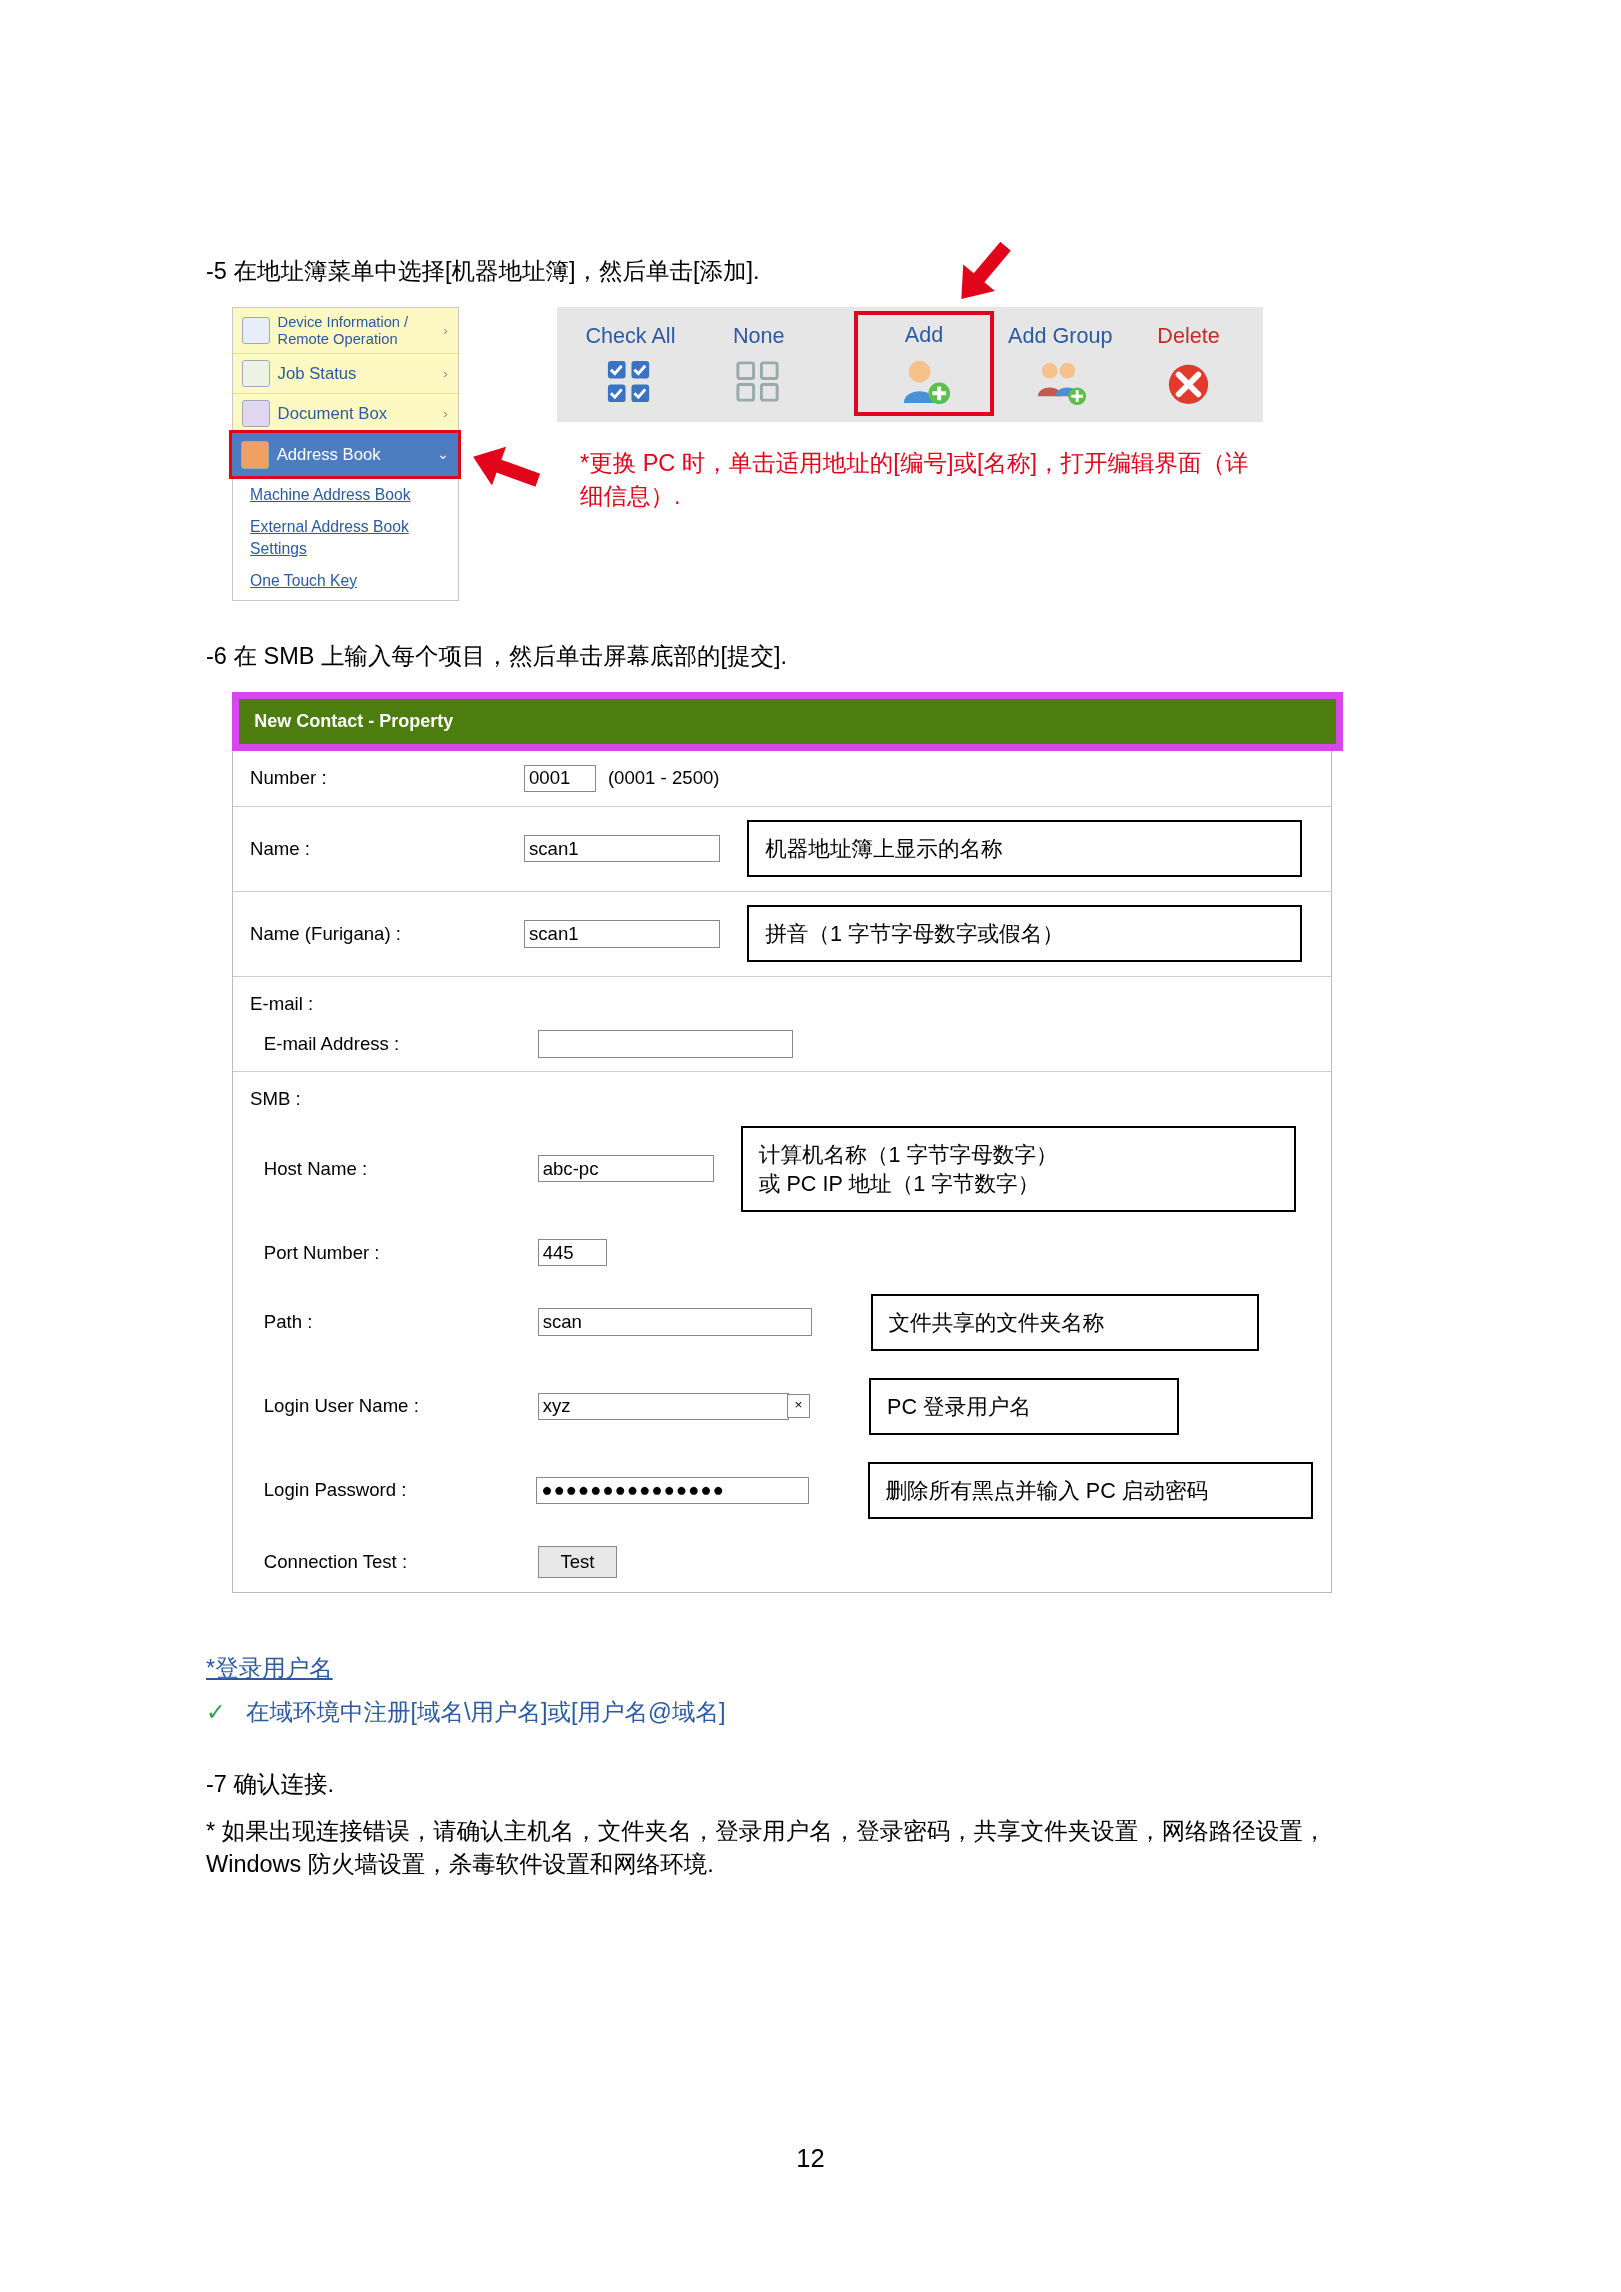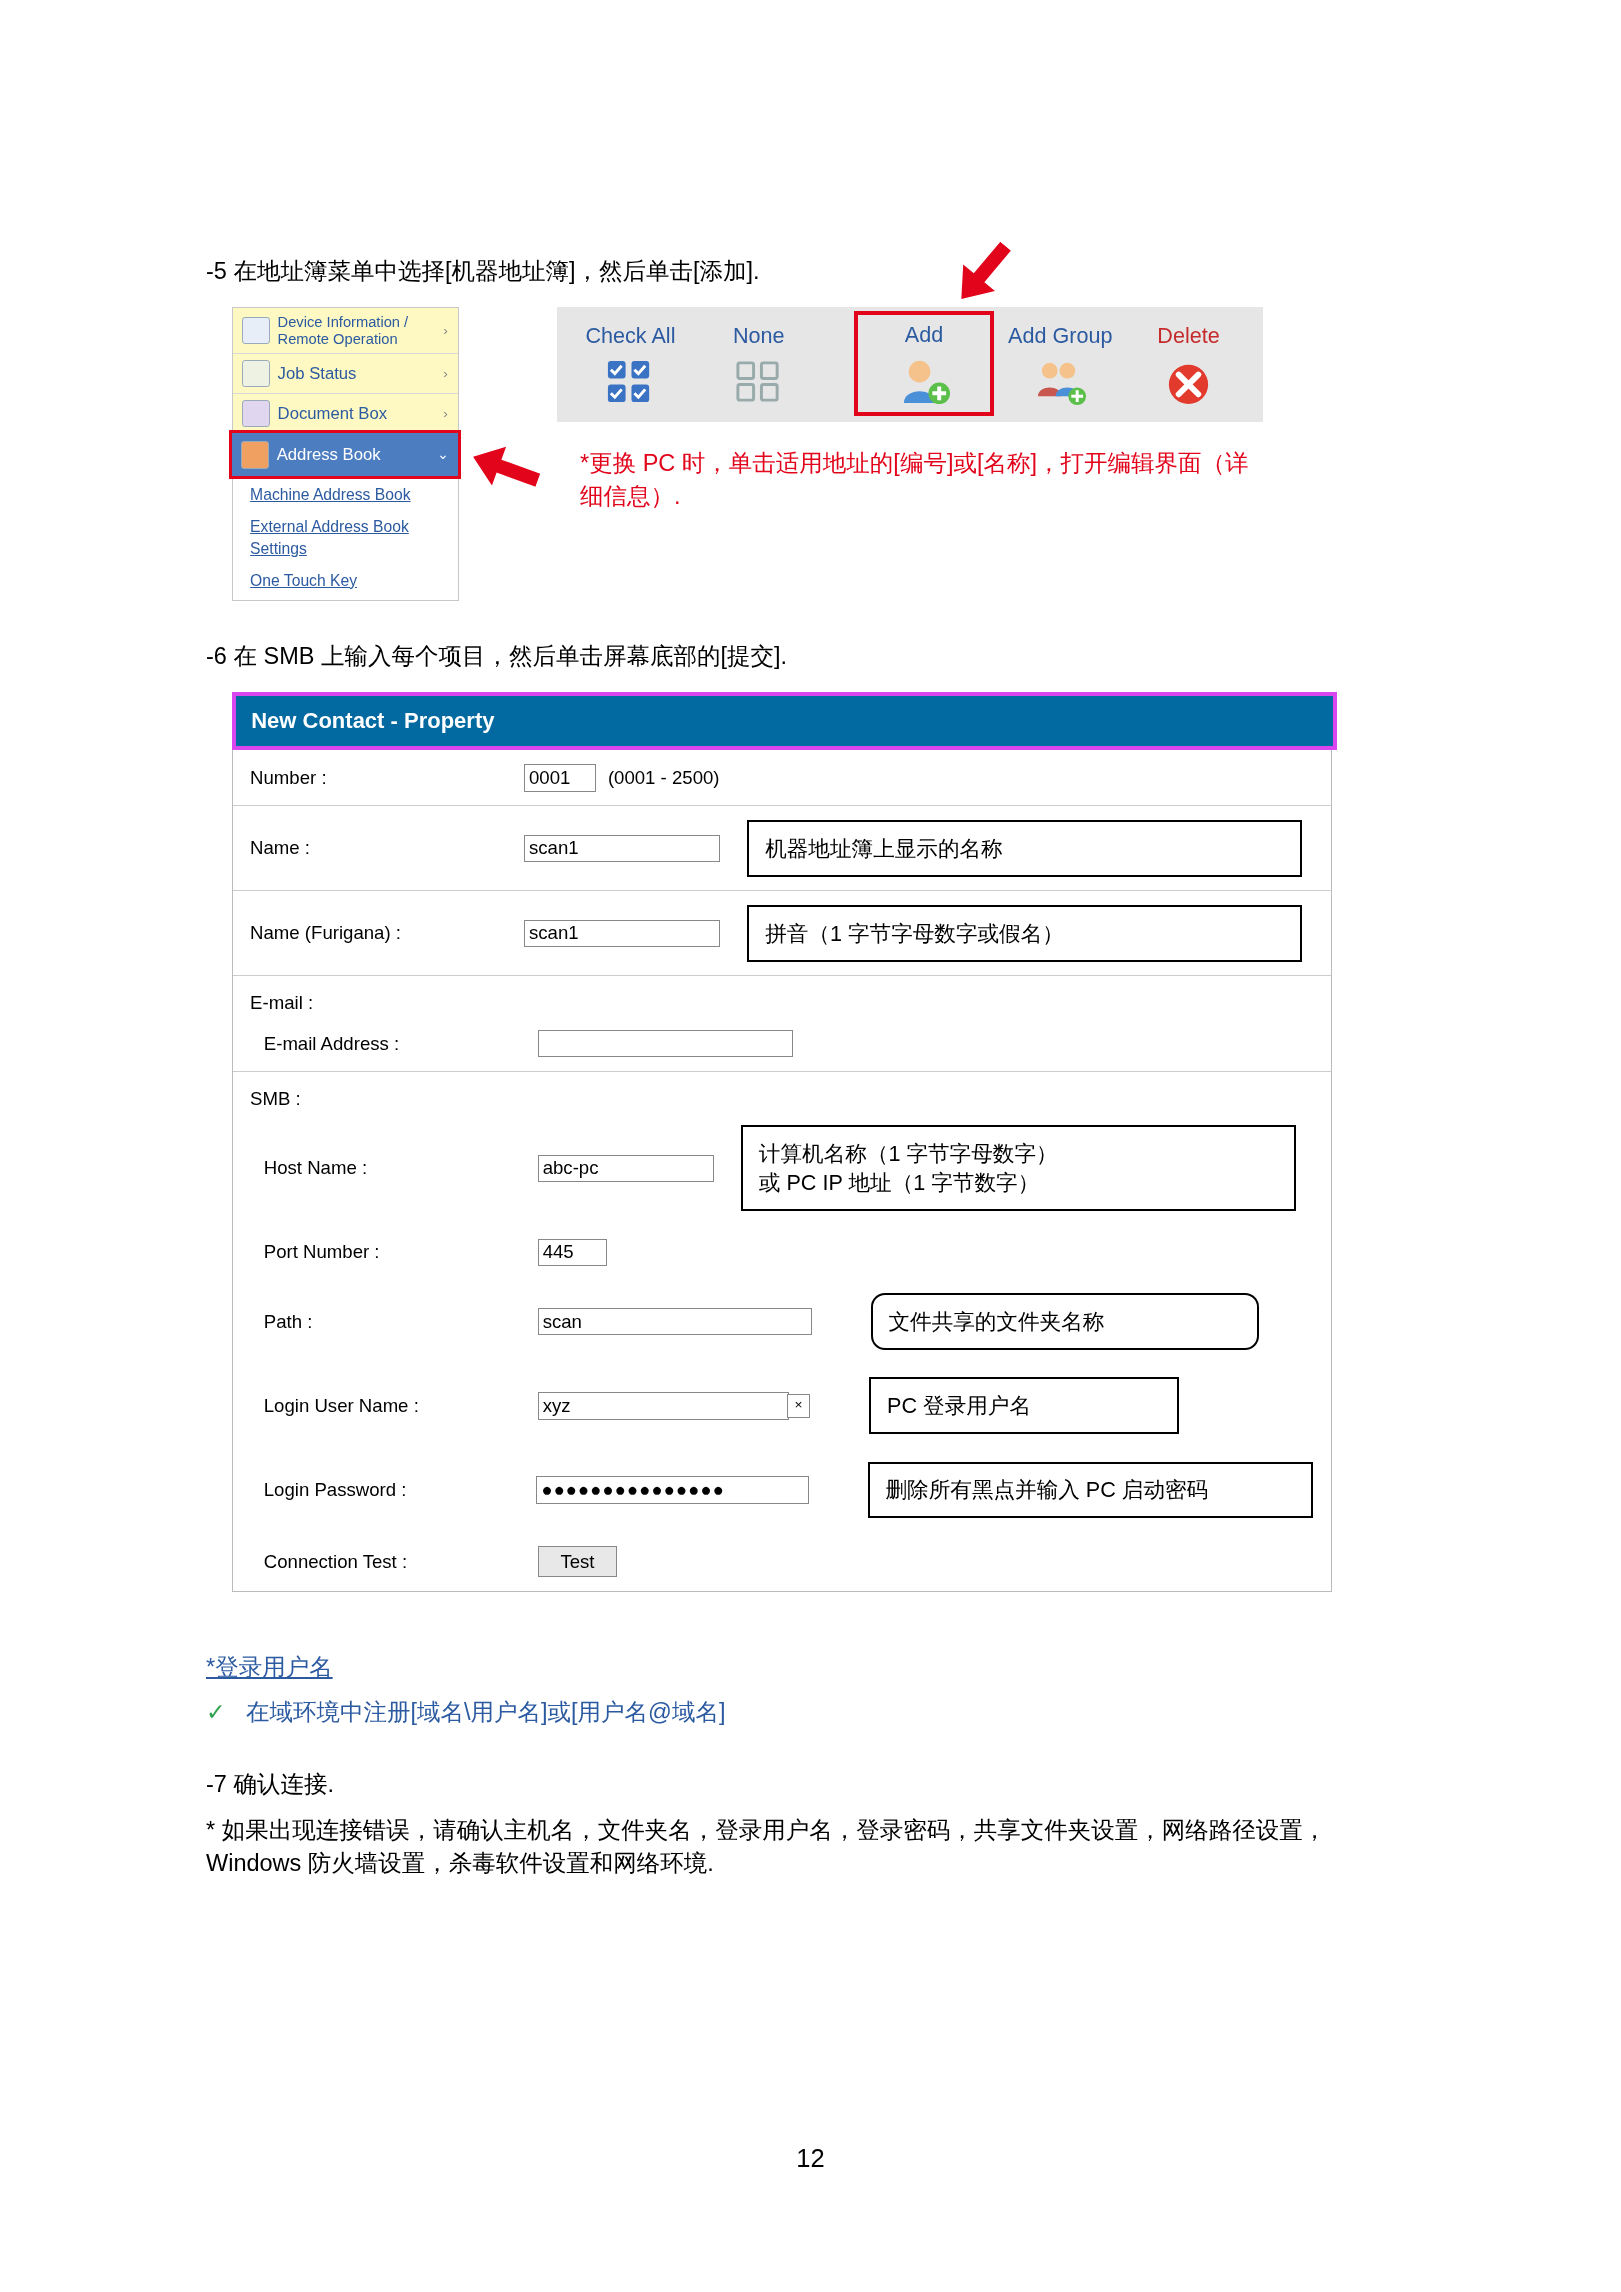--- a/index.html
+++ b/index.html
@@ -24,21 +24,21 @@
   .arrow{position:absolute;width:69px;height:69px;}
   .arrow svg{width:100%;height:100%;}
   
   .toolbar{width:706px;background:#e6e6e6;display:flex;padding:13.7px 9.8px;box-sizing:border-box;align-items:flex-start;}
   .tb-btn{flex:1;text-align:center;font-size:21.6px;color:#2b5aa0;}
   .tb-ic{width:53px;height:53px;margin:3.9px auto 0;display:block;}
   .tb-btn.add{border:4.9px solid #e2041b;margin:-9.8px 2px;padding:4.9px 2px;}
   .tb-btn.del{color:#c62b2b;}
   
   .prop{width:1098px;border:1px solid #bbb;border-top:none;font-size:18.6px;}
-  .prop-hd{background:#0369a1;color:#fff;font-weight:bold;font-size:22px;padding:9.8px 15.7px;border:4px solid #d946ef;}
+  .prop-hd{background:#4d7c0f;color:#fff;font-weight:bold;font-size:18px;padding:9.8px 15.7px;border:7px solid #d946ef;}
   .prow{display:flex;align-items:center;padding:13.7px 17.6px;border-top:1px solid #ccc;}
   .prow.noline{border-top:none;}
   .prow .plabel{width:274px;font-size:18.6px;}
   .prow .plabel.indent{padding-left:13.7px;}
   .pinput{font-size:18.6px;padding:2px 3.9px;border:1px solid #888;background:#fff;height:27.4px;box-sizing:border-box;}
   .pbtn{font-size:18.6px;padding:3.9px 21.6px;border:1px solid #888;background:#e8e8e8;}
   .annot{border:2px solid #000;font-size:21.6px;padding:11.8px 15.7px;line-height:1.35;}
   .clearx{display:inline-block;width:21.6px;height:21.6px;font-size:13.7px;text-align:center;line-height:19.6px;border:1px solid #888;background:#fff;margin-left:-2px;}
   .range{font-size:18.6px;margin-left:11.8px;}
   .redtxt{color:#e2041b;}
@@ -219,21 +219,21 @@
       </div>
 
       <div class="prow noline">
         <span class="plabel indent">Port Number :</span>
         <input class="pinput" style="width: 69px;" value="445">
       </div>
 
       <div class="prow noline">
         <span class="plabel indent">Path :</span>
         <input class="pinput" style="width: 274px;" value="scan">
-        <div class="annot" style="margin-left:59px; width:353px;border-radius:14px;">文件共享的文件夹名称</div>
+        <div class="annot" style="margin-left:59px; width:353px;">文件共享的文件夹名称</div>
       </div>
 
       <div class="prow noline">
         <span class="plabel indent">Login User Name :</span>
         <input class="pinput" style="width: 251px;" value="xyz">
         <span class="clearx">×</span>
         <div class="annot" style="margin-left:59px; width:274px;">PC 登录用户名</div>
       </div>
 
       <div class="prow noline">

